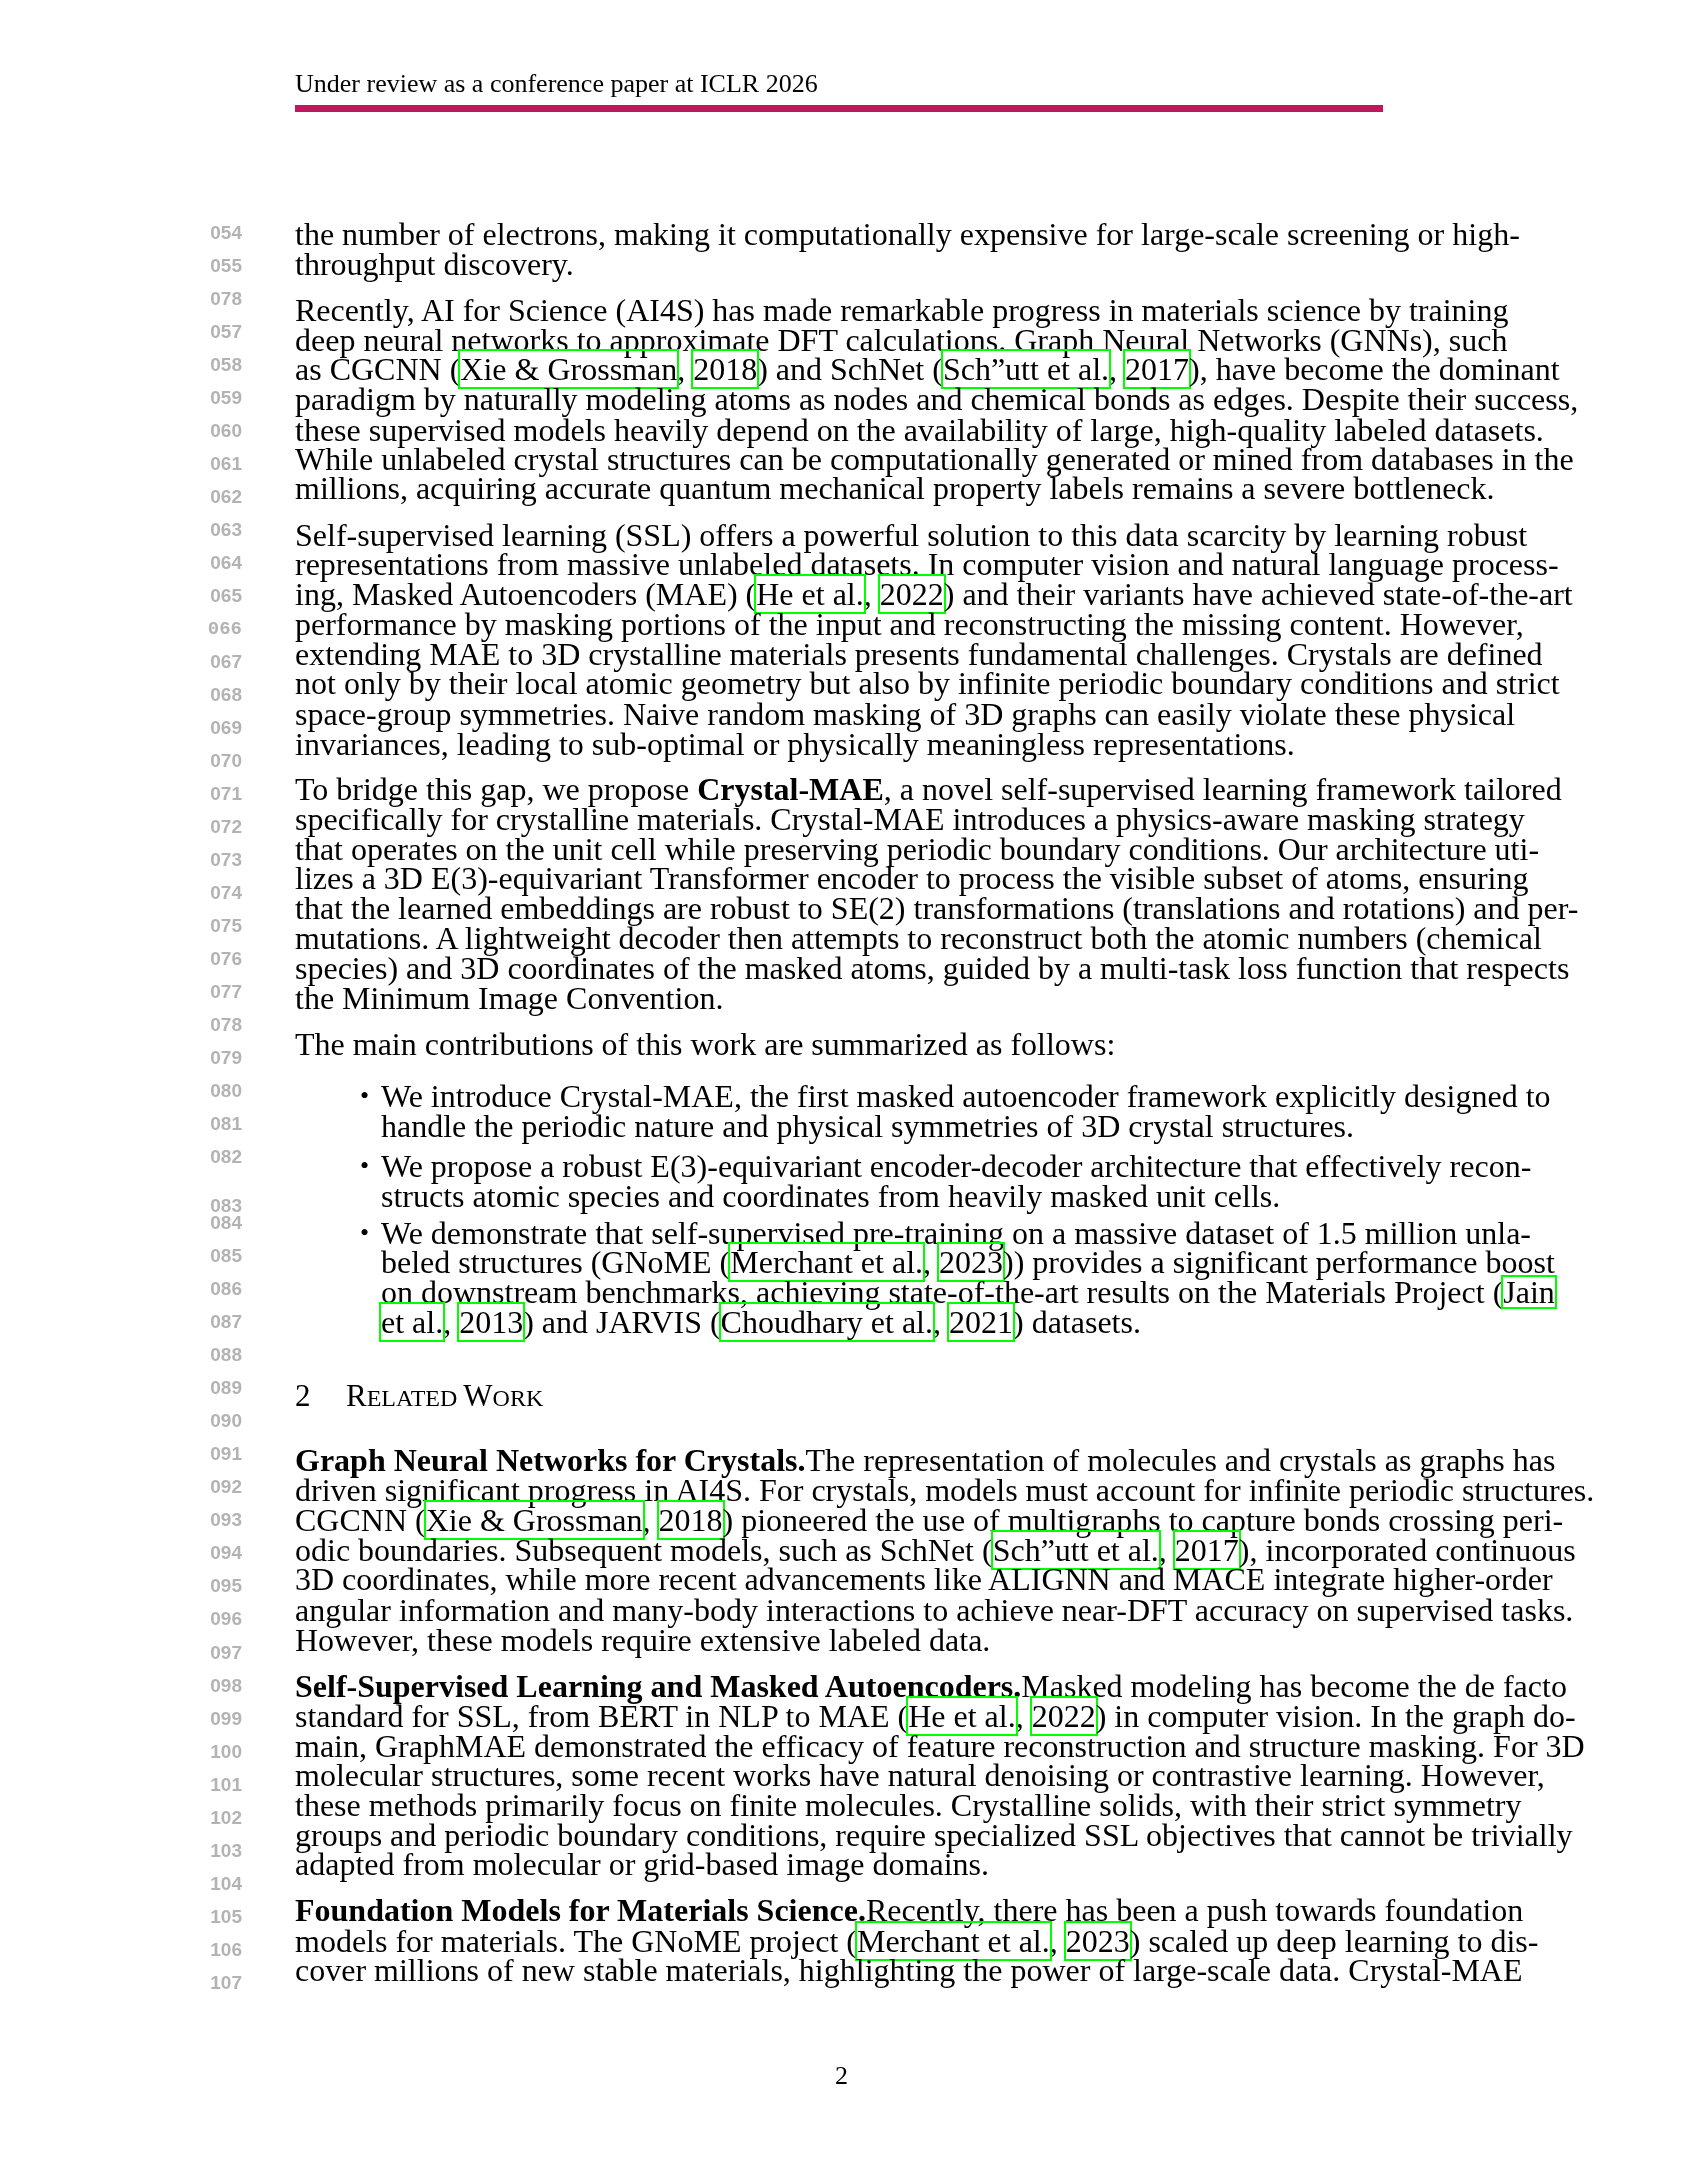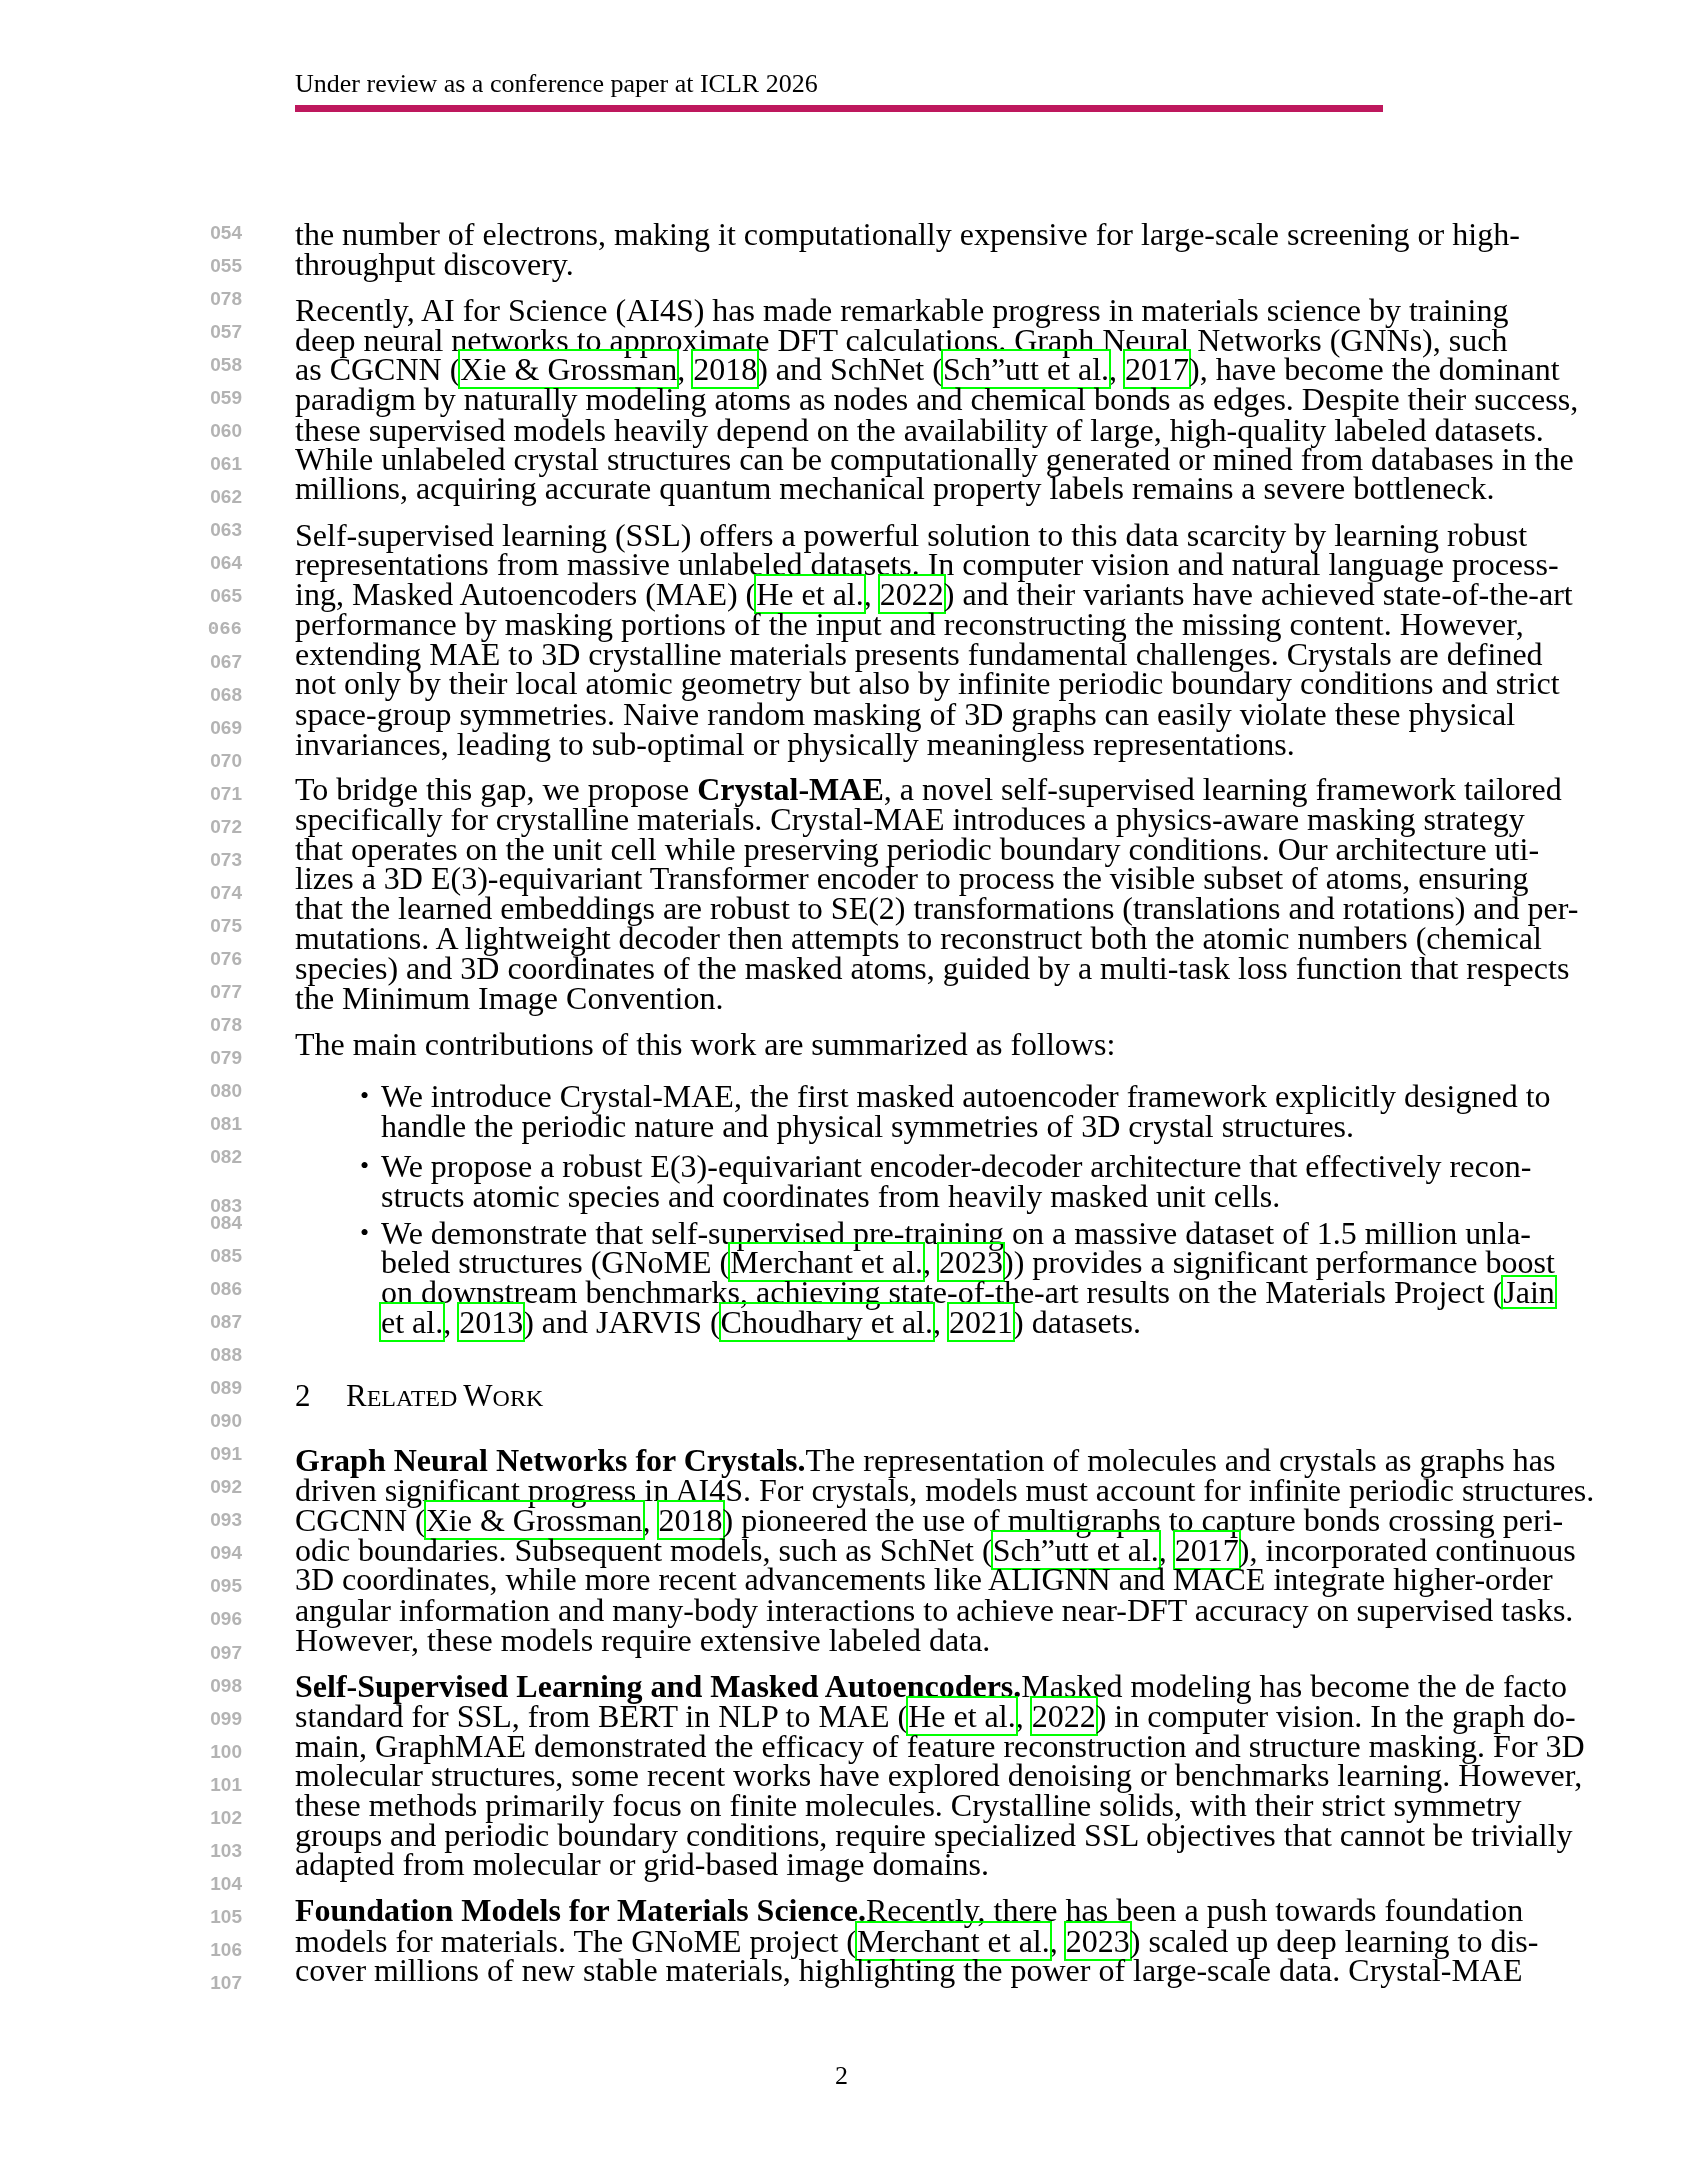--- a/index.html
+++ b/index.html
@@ -188,21 +188,21 @@
       <span> Masked modeling has become the de facto</span>
     </span>
   </div>
 <div class="tl" style="top:1701px">
     <span class="row">
       <span><span>standard for SSL, from BERT in NLP to MAE (</span><span class="cite">He et al.</span>, <span class="cite">2022</span></span>
       <span>) in computer vision. In the graph do-</span>
     </span>
   </div>
 <div class="tl" style="top:1731px">main, GraphMAE demonstrated the efficacy of feature reconstruction and structure masking. For 3D</div>
-<div class="tl" style="top:1760px">molecular structures, some recent works have explored denoising or benchmarks learning. However,</div>
+<div class="tl" style="top:1760px">molecular structures, some recent works have natural denoising or contrastive learning. However,</div>
 <div class="tl" style="top:1790px">these methods primarily focus on finite molecules.  Crystalline solids, with their strict symmetry</div>
 <div class="tl" style="top:1820px">groups and periodic boundary conditions, require specialized SSL objectives that cannot be trivially</div>
 <div class="tl last" style="top:1849px">adapted from molecular or grid-based image domains.</div>
 
 <div class="tl" style="top:1895px">
     <span class="row">
       <b>Foundation Models for Materials Science.</b>
       <span>  Recently, there has been a push towards foundation</span>
     </span>
   </div>

